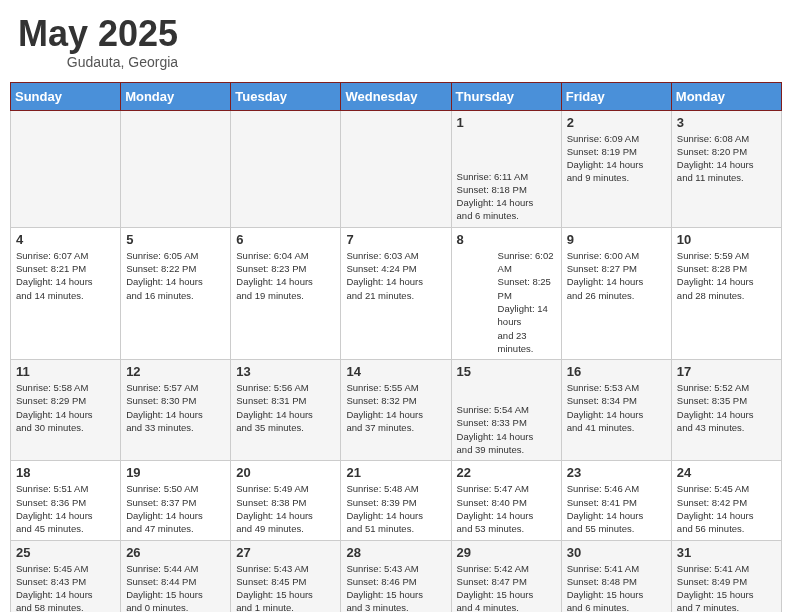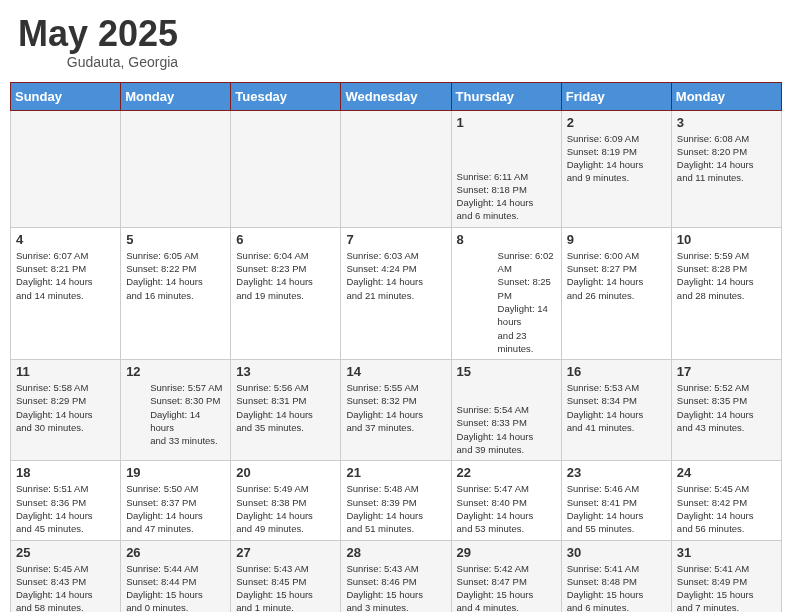--- a/index.html
+++ b/index.html
@@ -202,21 +202,21 @@
       <tr>
         <td>
           <span class="day-number">11</span>
           <div class="day-info" style="white-space: pre-line;">Sunrise: 5:58 AM
 Sunset: 8:29 PM
 Daylight: 14 hours
 and 30 minutes.</div>
         </td>
         <td>
           <span class="day-number">12</span>
-          <div class="day-info" style="white-space: pre-line; margin-left: 24px;">Sunrise: 5:57 AM
+          <div class="day-info" style="white-space: pre-line;">Sunrise: 5:57 AM
 Sunset: 8:30 PM
 Daylight: 14 hours
 and 33 minutes.</div>
         </td>
         <td>
           <span class="day-number">13</span>
           <div class="day-info" style="white-space: pre-line;">Sunrise: 5:56 AM
 Sunset: 8:31 PM
 Daylight: 14 hours
 and 35 minutes.</div>

